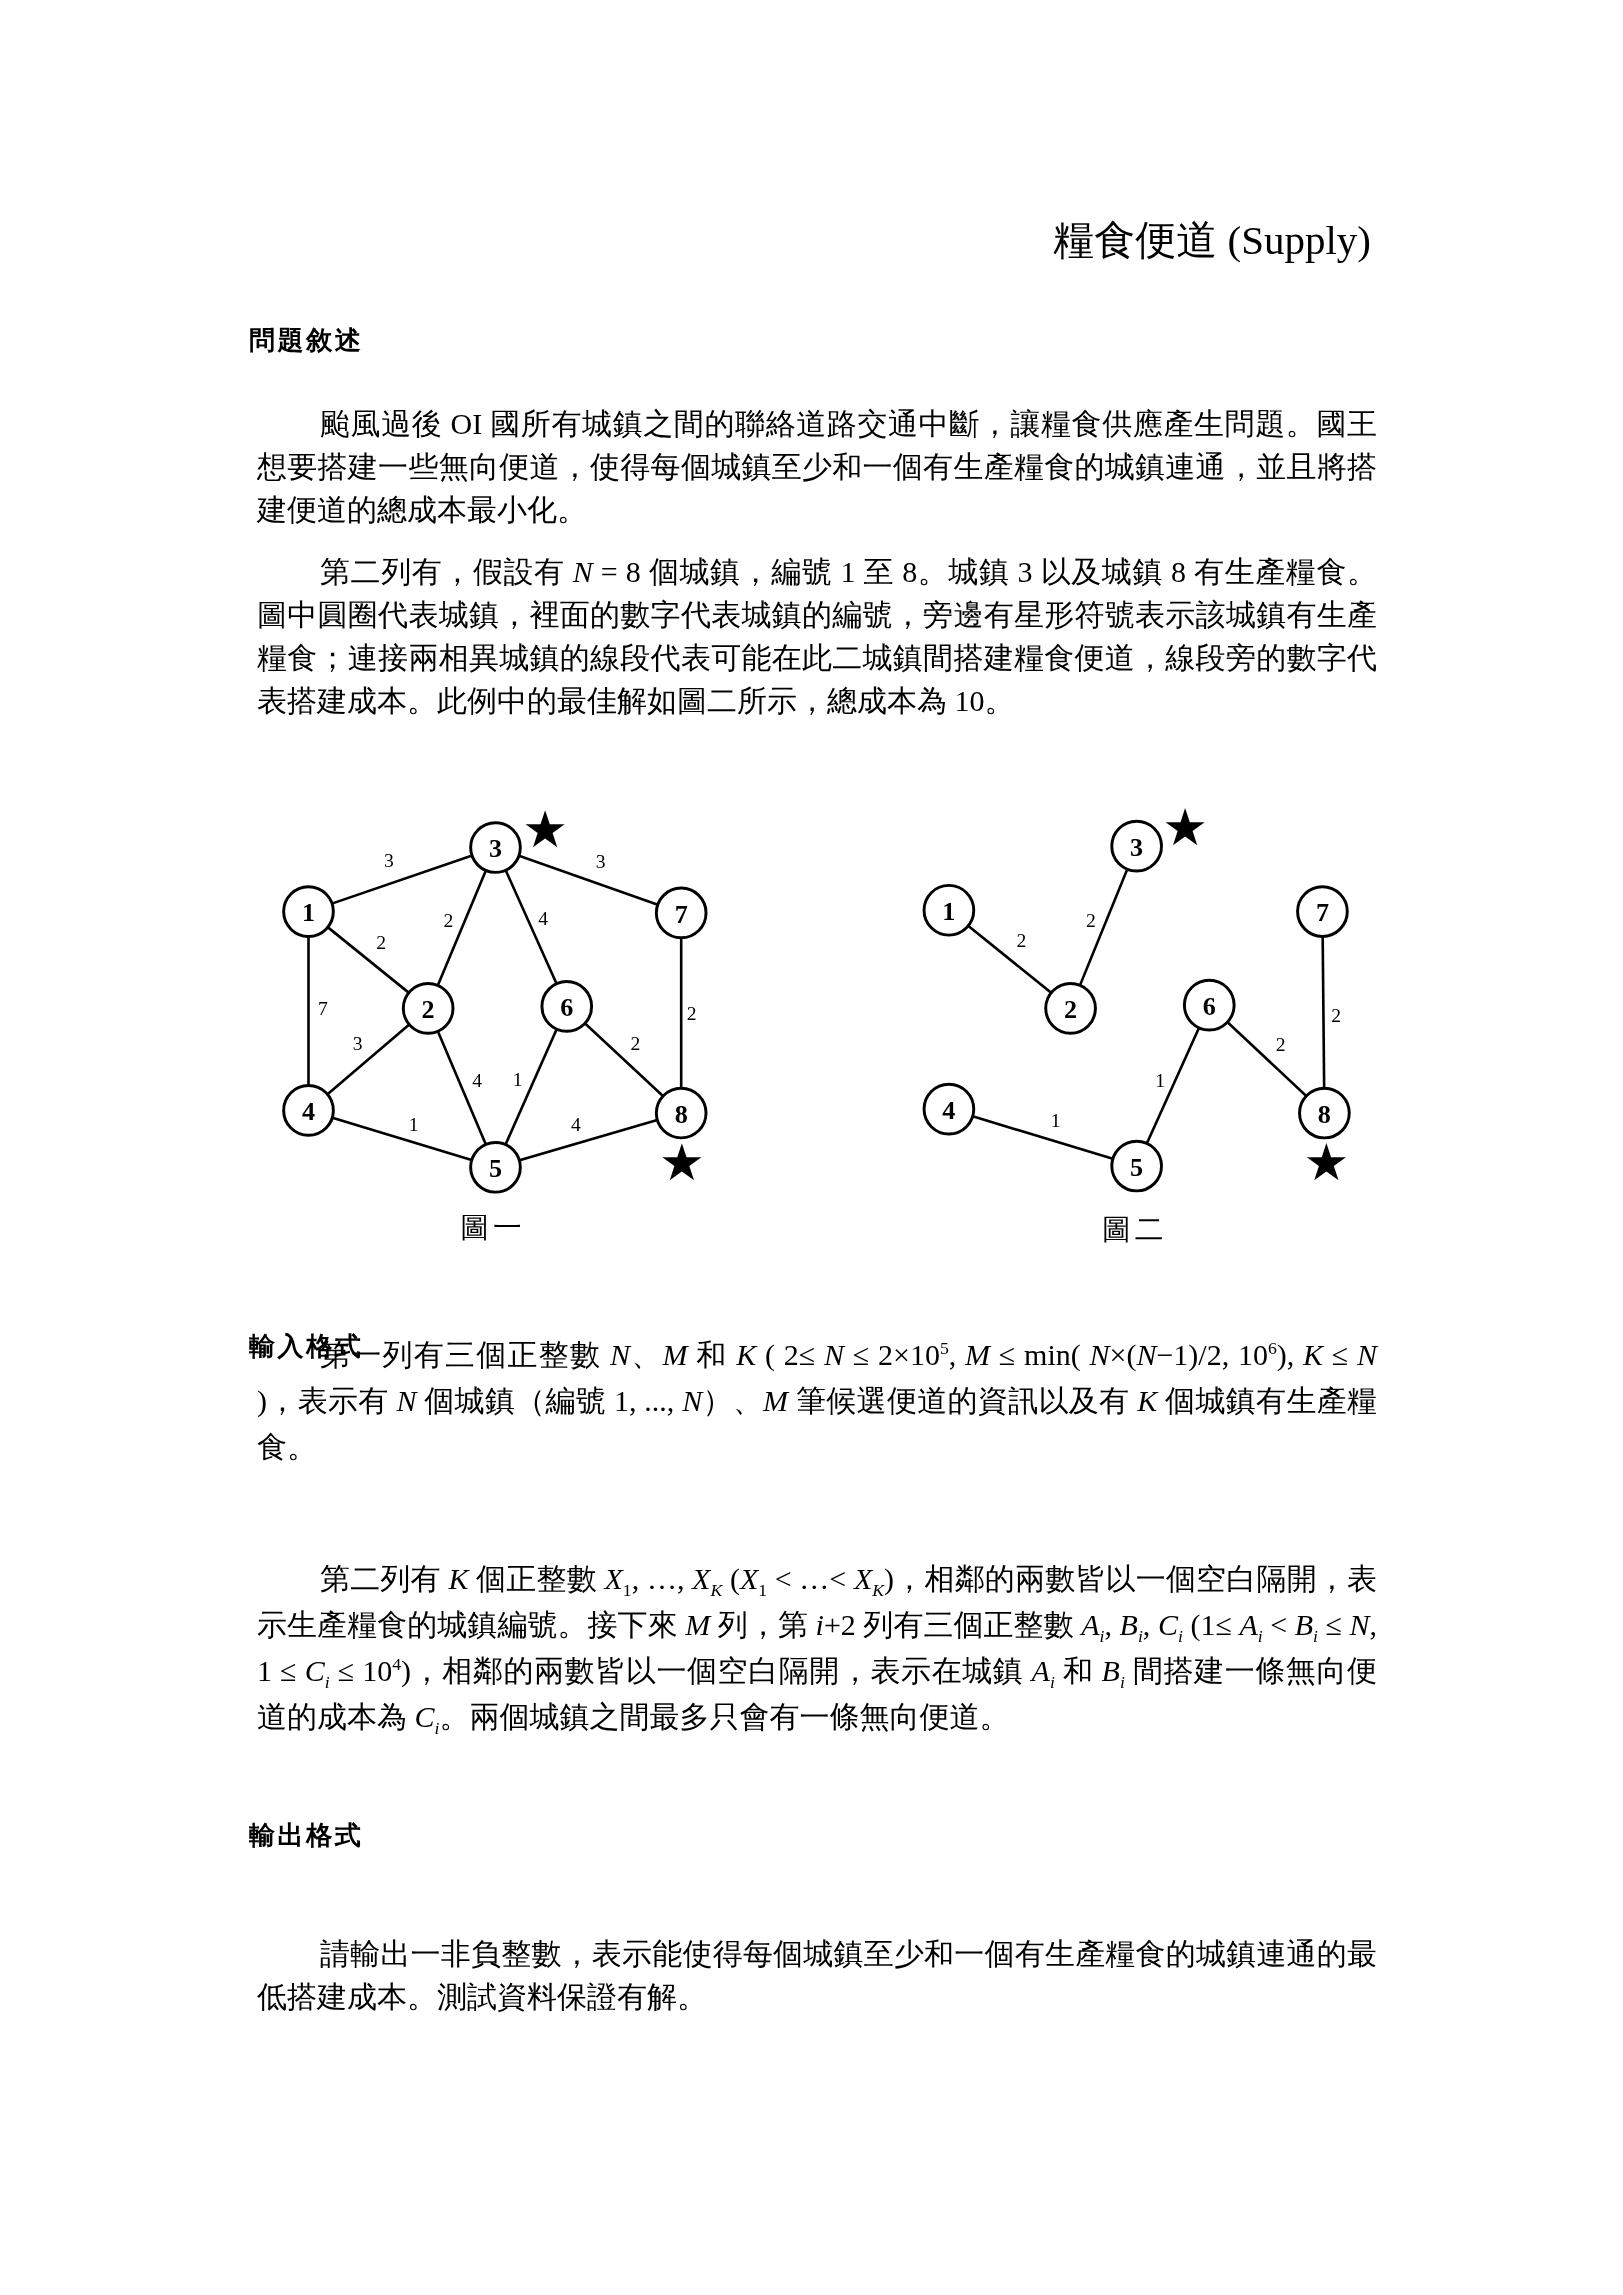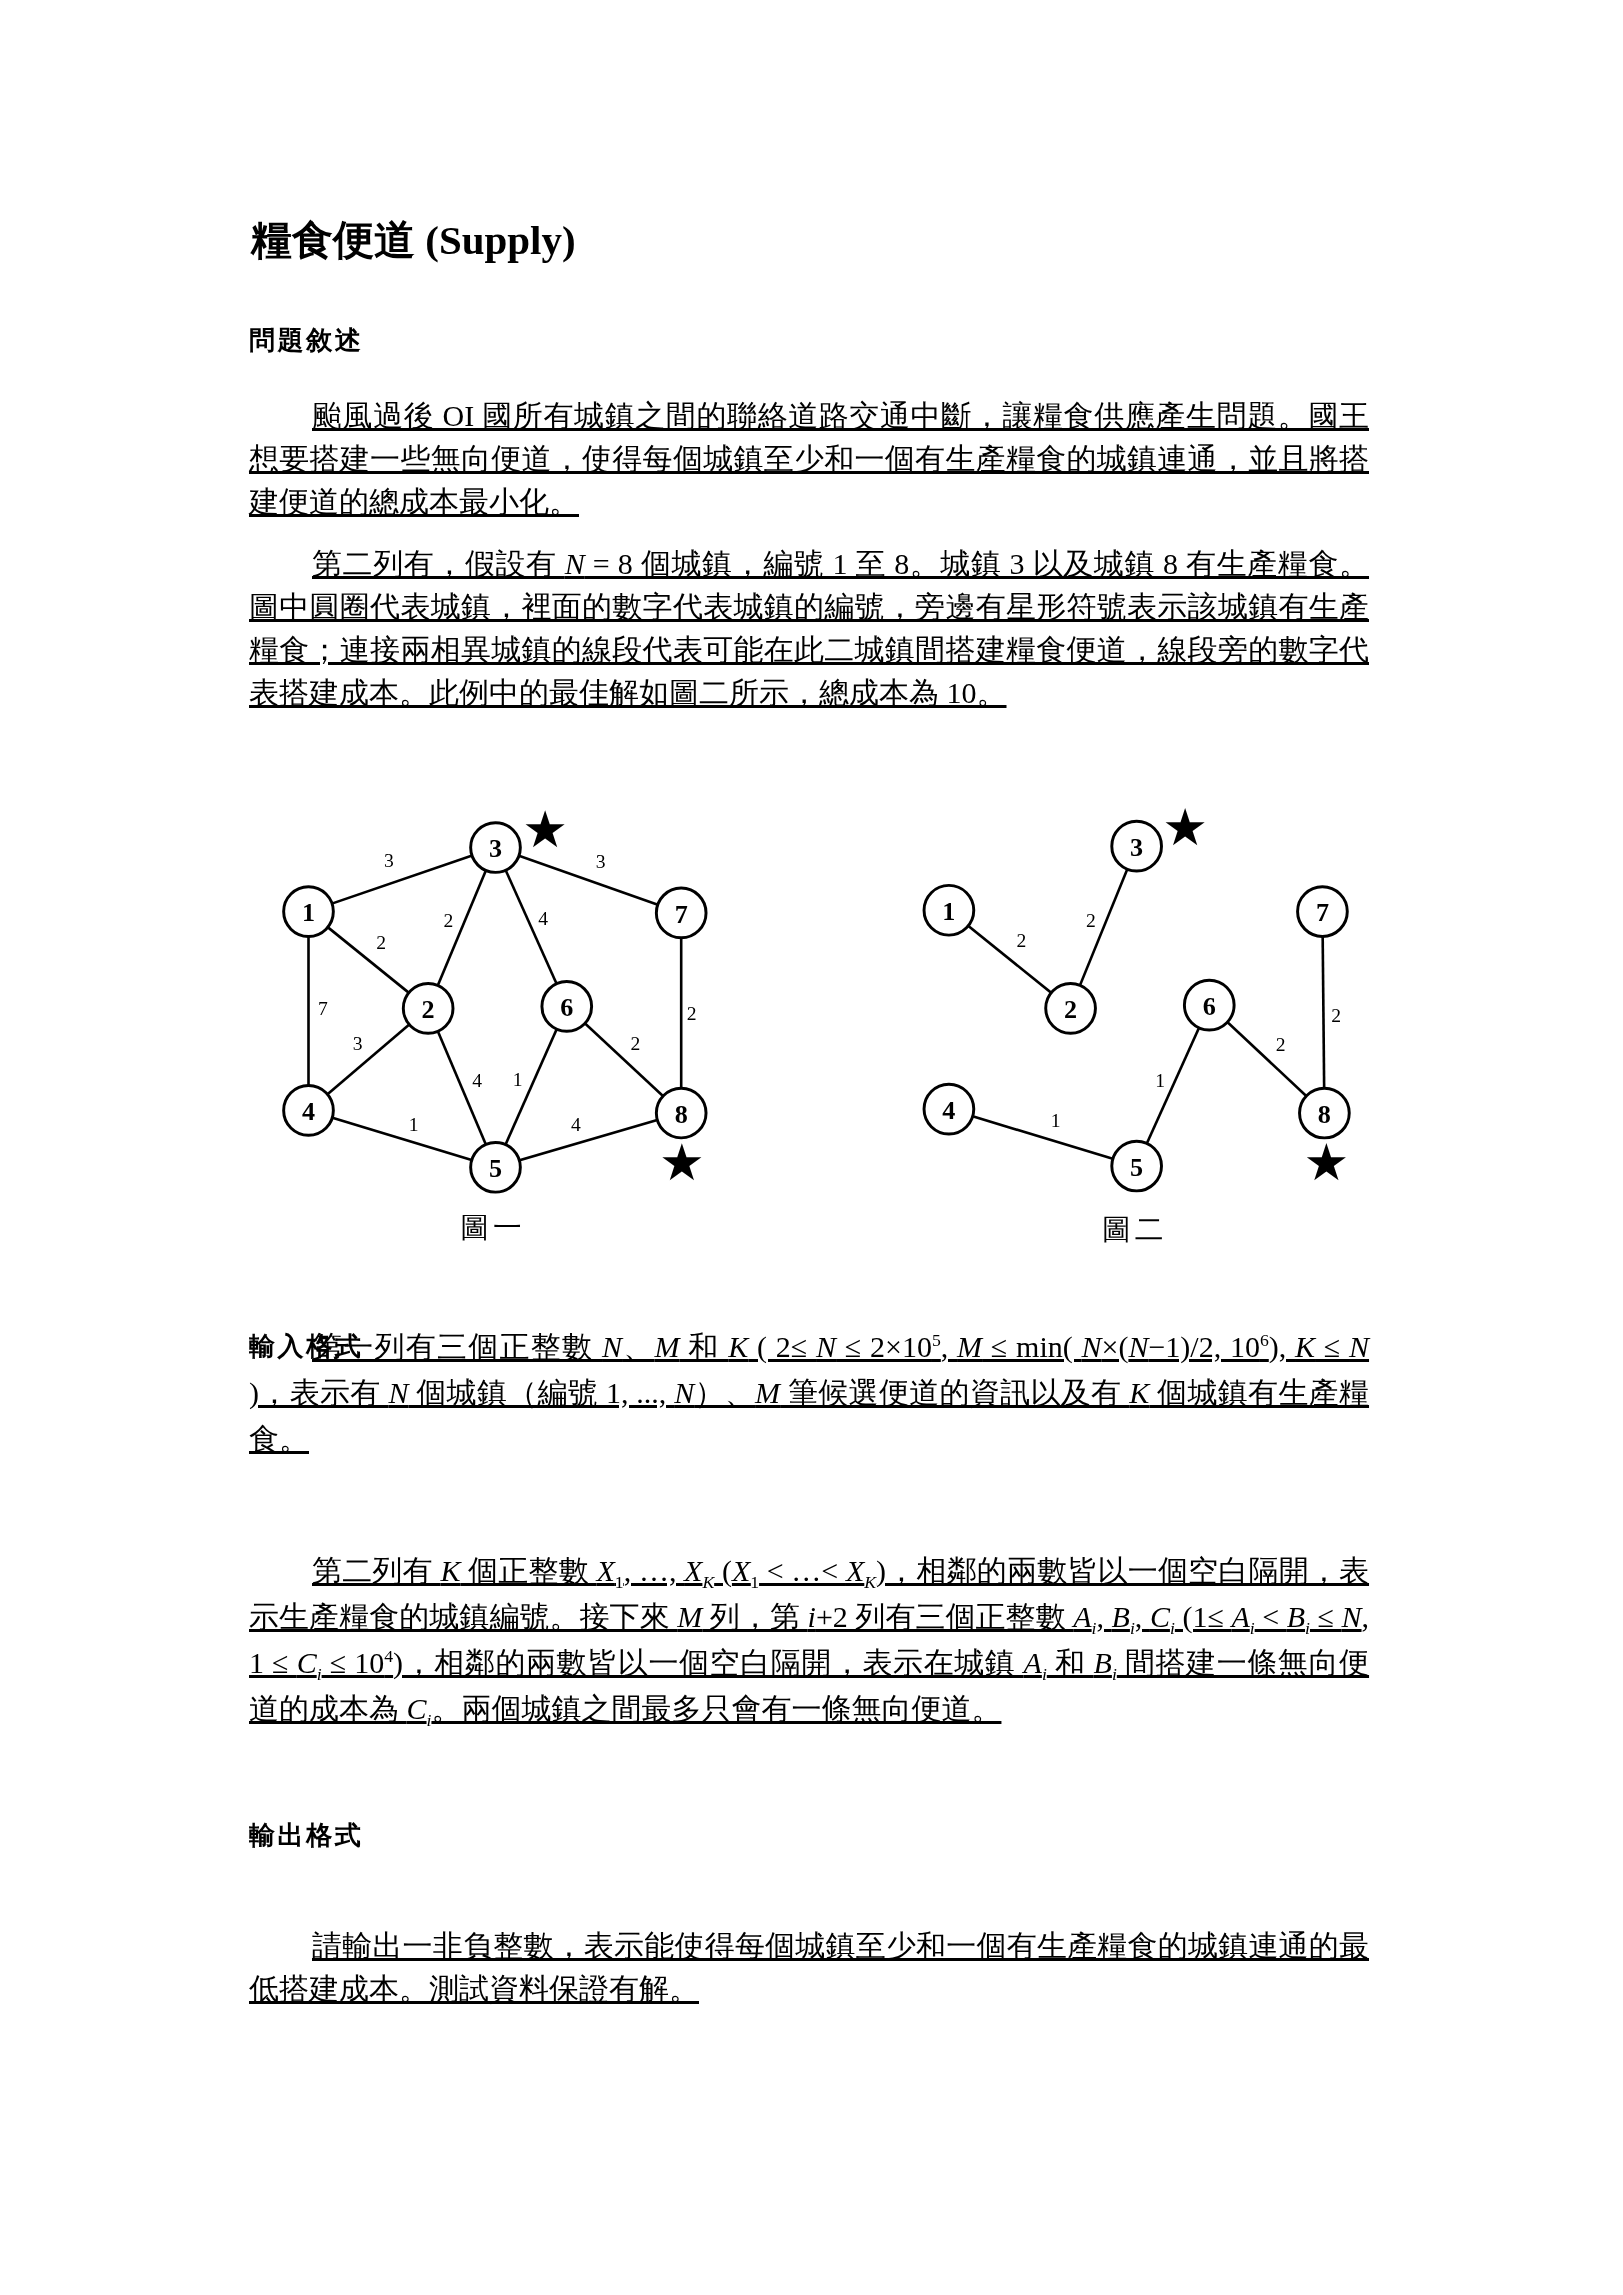--- a/index.html
+++ b/index.html
@@ -3,32 +3,32 @@
 <meta charset="utf-8">
 <style>
   html,body{margin:0;padding:0;background:#888;}
   .page{
     position:relative;width:1623px;height:2295px;background:#ffffff;
     font-family:"Liberation Serif","DejaVu Serif",serif;color:#000;
     overflow:hidden;
   }
   .title{
     position:absolute;left:251px;width:1120px;top:213px;margin:0;
-    font-size:41px;font-weight:bold;text-align:left;line-height:55px;
+    font-size:41px;font-weight:normal;text-align:right;line-height:55px;
   }
   .sec{
     position:absolute;left:249px;margin:0;
     font-size:26px;font-weight:bold;line-height:39px;letter-spacing:2.6px;
   }
   .sec-problem{top:321px;}
   .sec-input{top:1327px;}
   .sec-output{top:1816px;}
   .para{
-    position:absolute;left:249px;width:1120px;margin:0;
-    font-size:30px;text-align:justify;text-indent:63px;text-decoration:underline;
+    position:absolute;left:249px;width:1120px;margin:8px;
+    font-size:30px;text-align:justify;text-indent:63px;
   }
   .lh66{line-height:43px;}
   .lh70{line-height:46px;}
   .p1{top:394px;}
   .p2{top:542px;}
   .ip1{top:1324px;}
   .ip2{top:1548px;}
   .op1{top:1924px;}
   .var{font-style:italic;}
   .para sup{font-size:17.7px;line-height:0;vertical-align:super;}

